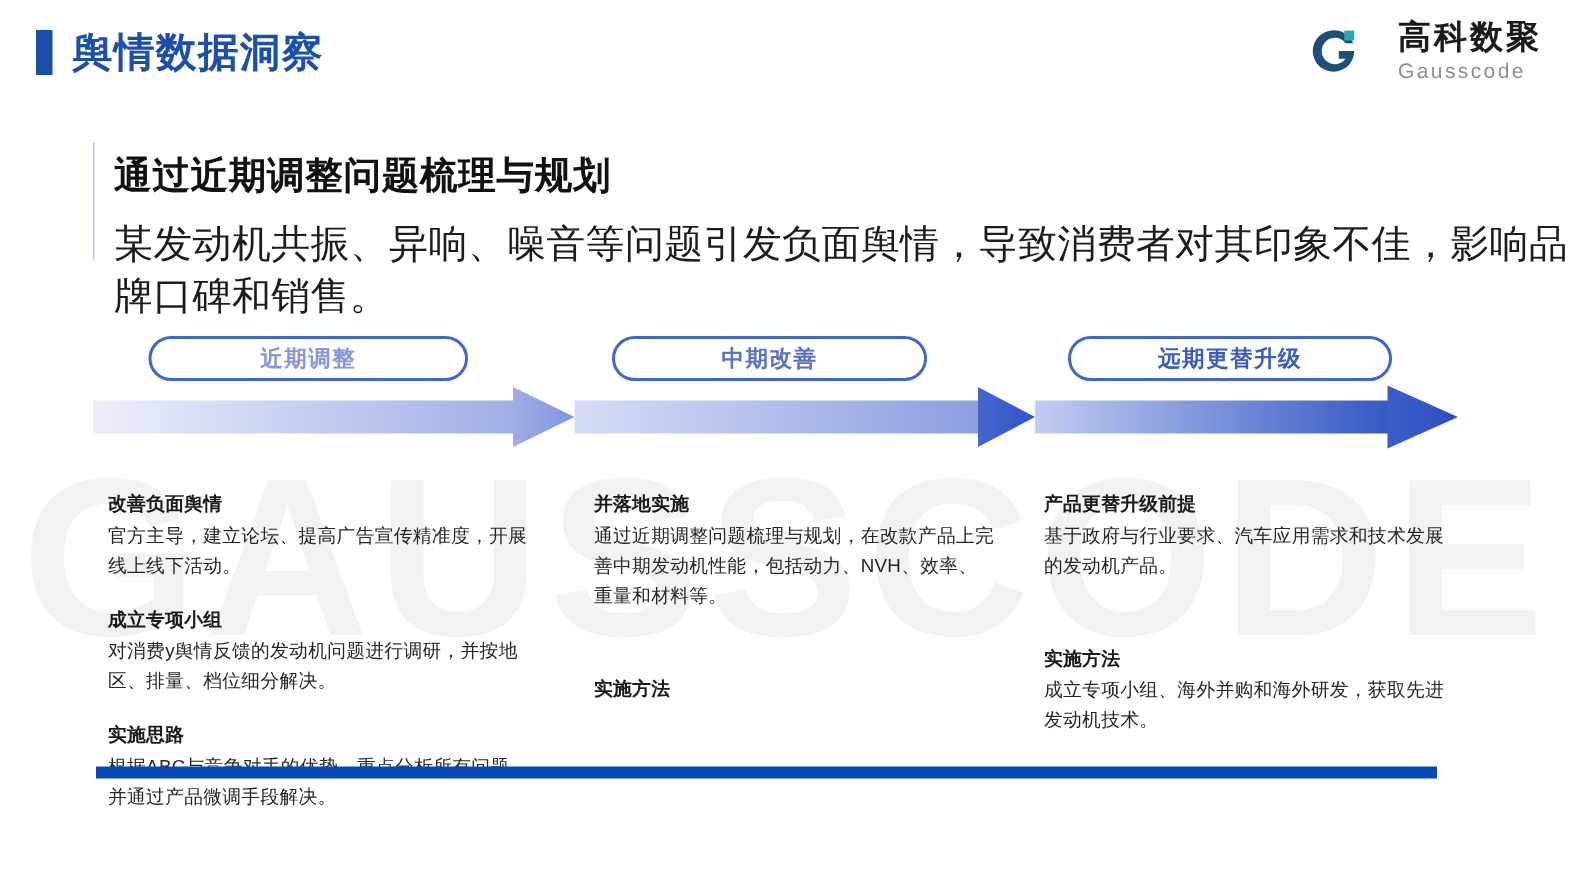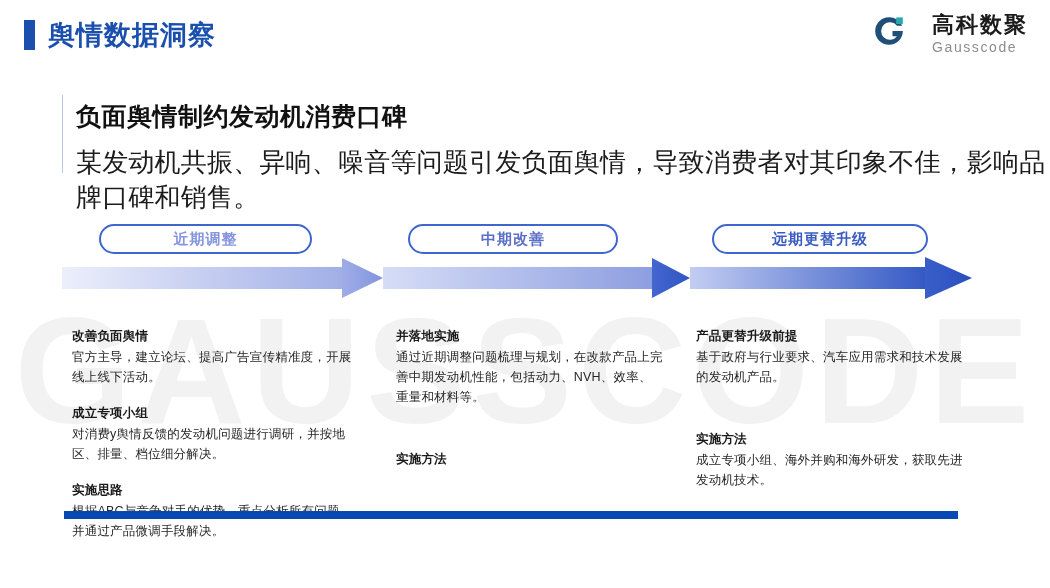--- a/index.html
+++ b/index.html
@@ -63,21 +63,21 @@
     letter-spacing: 1px;
     line-height: 40px;
   }
 
   
   .logo {
     position: absolute;
     right: 22px;
     top: 14px;
     display: flex;
-    align-items: flex-start;
+    align-items: center;
     gap: 26px;
   }
   .logo-mark {
     position: relative;
     width: 34px;
     height: 34px;
     flex: 0 0 34px;
   }
   .logo-text {
     display: flex;
@@ -222,21 +222,21 @@
         </svg>
       </div>
       <div class="logo-text">
         <span class="logo-cn">高科数聚</span>
         <span class="logo-en">Gausscode</span>
       </div>
     </div>
   </div>
 
   <div class="headline-rule"></div>
-  <div class="headline">负面舆情制约发动机消费口碑</div>
+  <div class="headline">通过近期调整问题梳理与规划</div>
   <div class="subhead">某发动机共振、异响、噪音等问题引发负面舆情，导致消费者对其印象不佳，影响品牌口碑和销售。</div>
 
   <div class="pill pill-1">
     <span>近期调整</span>
   </div>
   <div class="pill pill-2">
     <span>中期改善</span>
   </div>
   <div class="pill pill-3">
     <span>远期更替升级</span>

